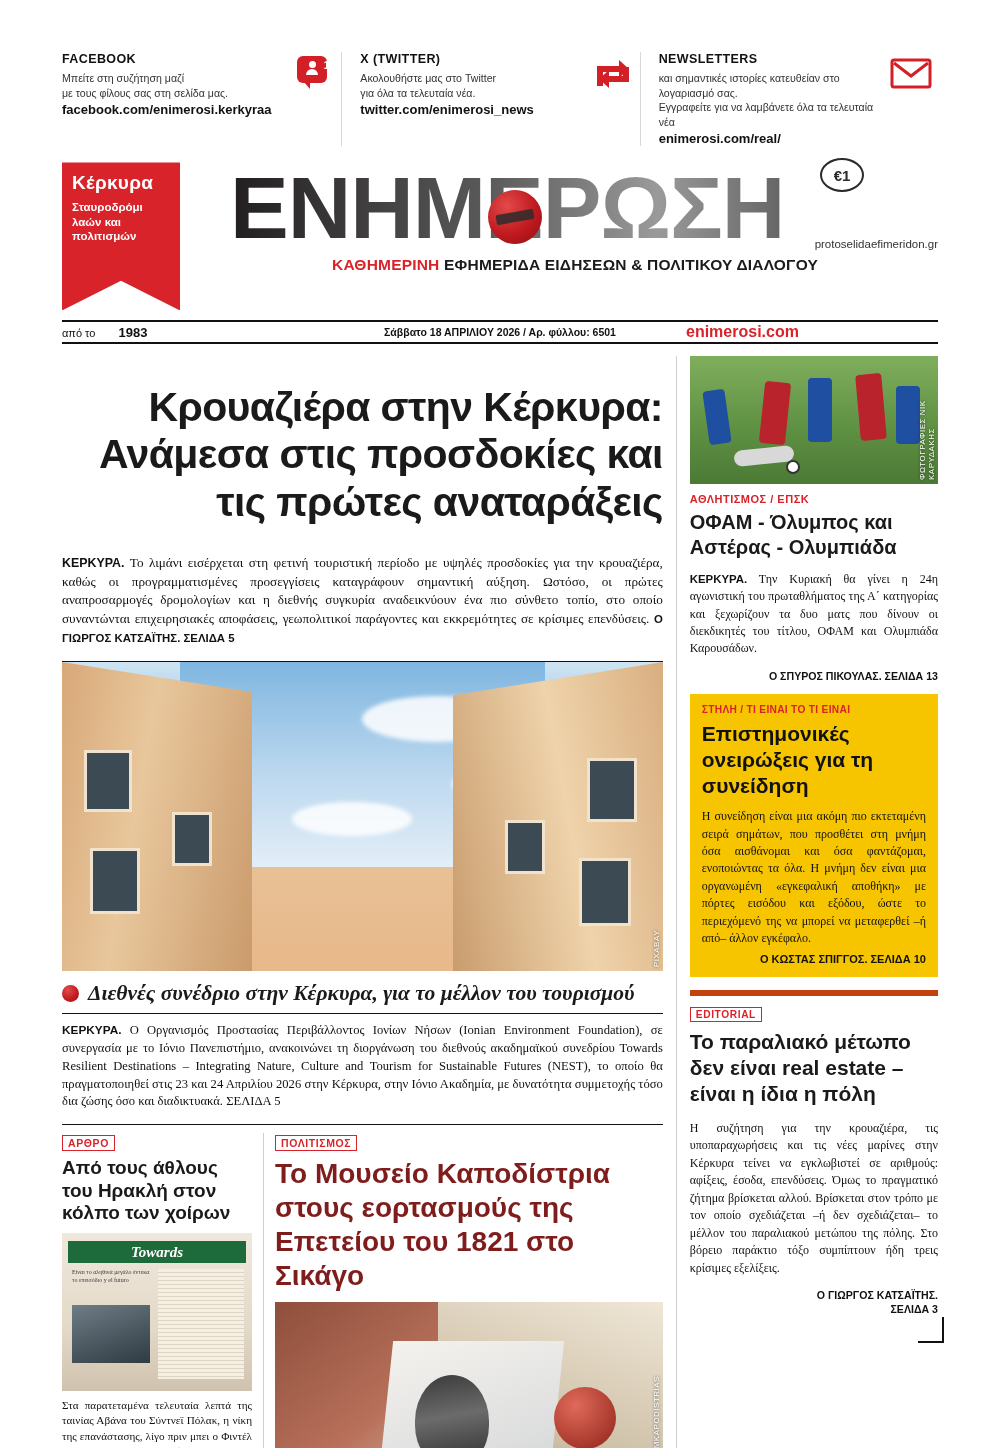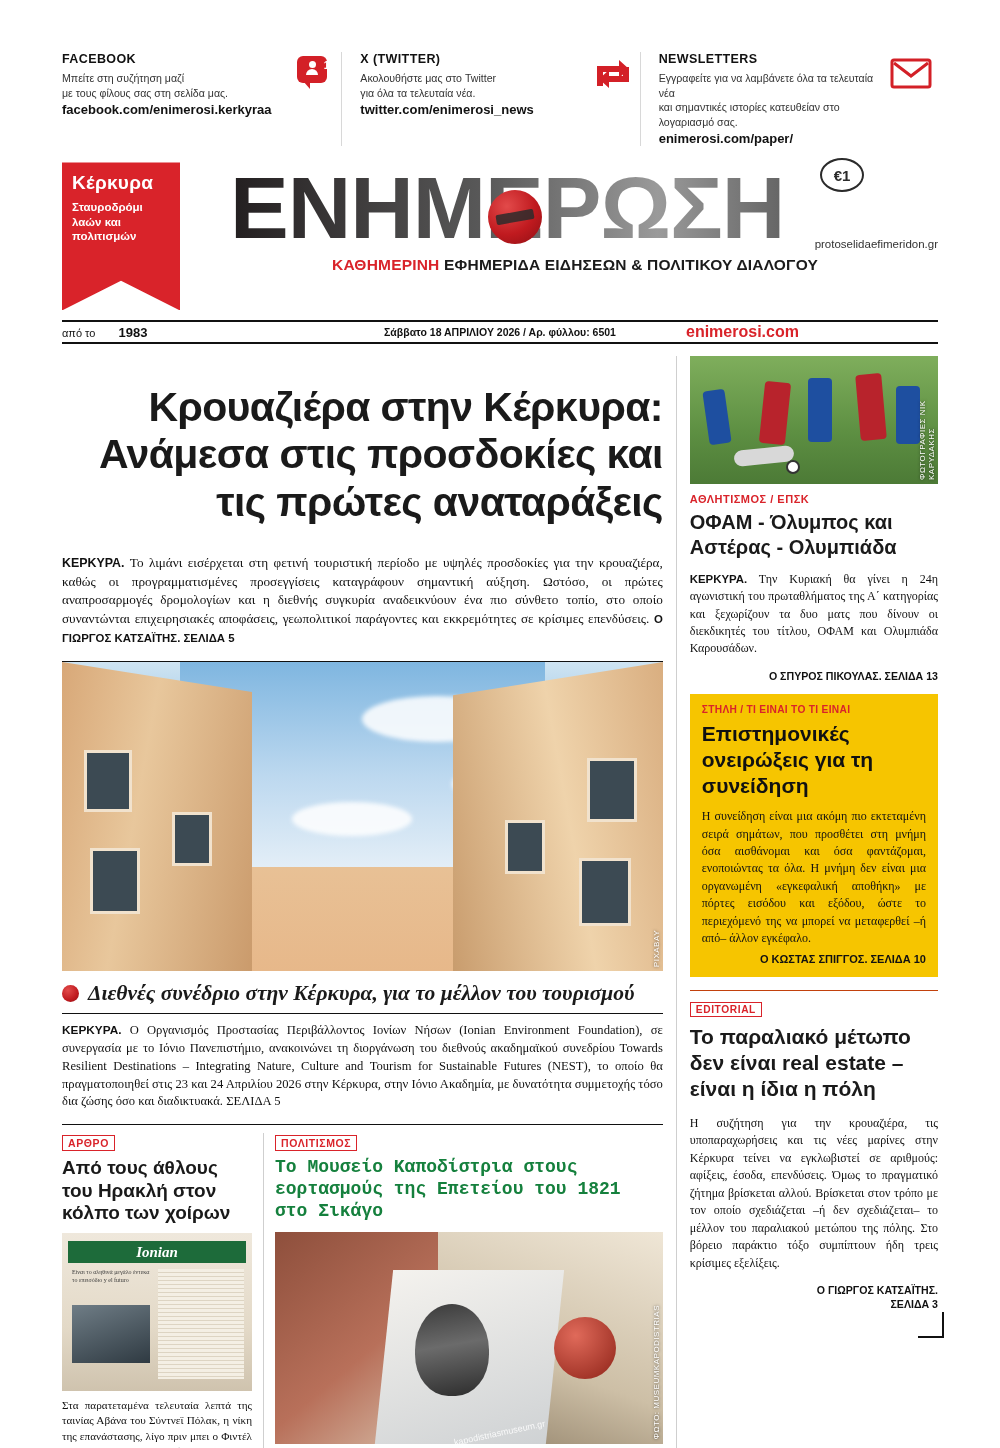--- a/index.html
+++ b/index.html
@@ -192,22 +192,22 @@
     padding:1px 5px; margin-bottom:6px;
   }
   .art-title{
     font-family:"Liberation Sans", sans-serif; font-weight:bold; font-size:19px;
     line-height:1.2; color:#1a1a1a; margin:0 0 8px 0;
   }
   .art-photo{ height:158px; position:relative; overflow:hidden; background:#d9d3c8; }
   .art-body{ margin-top:7px; font-size:11.2px; line-height:1.36; text-align:justify; }
 
   .cult-title{
-    font-family:Liberation Mono, monospace; font-weight:bold; font-size:18px;
-    line-height:1.22; color:#15803d; margin:0 0 9px 0;
+    font-family:Liberation Sans, sans-serif; font-weight:bold; font-size:28px;
+    line-height:1.22; color:#7f1d1d; margin:0 0 9px 0;
   }
   .cult-photo{ height:212px; position:relative; overflow:hidden; background:#c9b9a6; }
 
   
   .sport-photo{ height:128px; position:relative; overflow:hidden; background:#6ea24a; }
   .r-kicker{
     font-family:"Liberation Sans", sans-serif; font-weight:bold; font-size:11px;
     color:#d9232a; letter-spacing:.5px; margin:9px 0 5px 0;
   }
   .r-title{
@@ -229,21 +229,21 @@
   }
   .yellow-box h2{
     font-family:"Liberation Sans", sans-serif; font-weight:bold; font-size:21px;
     line-height:1.25; margin:0 0 9px 0; color:#111;
   }
   .yellow-box p{ margin:0; font-size:12px; line-height:1.45; text-align:justify; color:#111; }
   .yellow-box .cr{
     font-family:"Liberation Sans", sans-serif; font-size:11px; font-weight:bold;
     text-align:right; margin-top:6px;
   }
-  .editorial{ margin-top:13px; border-top:1px solid #c2410c; padding-top:8px; position:relative; }
+  .editorial{ margin-top:13px; border-top:6px solid #c2410c; padding-top:8px; position:relative; }
   .ed-kicker{
     display:inline-block; font-family:"Liberation Sans", sans-serif; font-weight:bold;
     font-size:10.2px; letter-spacing:.6px; color:#d9232a; border:1px solid #d9232a;
     padding:1px 5px; margin-bottom:7px;
   }
   .ed-title{
     font-family:"Liberation Sans", sans-serif; font-weight:bold; font-size:21px;
     line-height:1.24; margin:0 0 9px 0; color:#1a1a1a;
   }
   .ed-body{ font-size:12px; line-height:1.46; text-align:justify; }
@@ -297,23 +297,23 @@
             <path d="M38 28 H16 v6 L6 25 16 16 v6 h16 V8 h6 z" fill="#d32027" opacity="0"></path>
             <path d="M38 26 H18 v6 L8 23 18 14 v6 h14 v-9 h6 z" fill="#d32027"></path>
           </svg>
         </div>
       </div>
     </div>
 
     <div class="social">
       <div class="social-text">
         <div class="social-title">NEWSLETTERS</div>
+        <div class="social-lines">και σημαντικές ιστορίες κατευθείαν στο λογαριασμό σας.</div>
         <div class="social-lines">Εγγραφείτε για να λαμβάνετε όλα τα τελευταία νέα</div>
-        <div class="social-lines">και σημαντικές ιστορίες κατευθείαν στο λογαριασμό σας.</div>
-        <a class="social-link">enimerosi.com/paper/</a>
+        <a class="social-link">enimerosi.com/real/</a>
       </div>
       <div class="social-icon">
         <div class="nl-icon">
           <svg viewBox="0 0 44 34">
             <rect x="3" y="4" width="38" height="27" rx="2" fill="none" stroke="#d32027" stroke-width="3"></rect>
             <path d="M5 7 L22 20 L39 7" fill="none" stroke="#d32027" stroke-width="3"></path>
           </svg>
         </div>
       </div>
     </div>
@@ -385,21 +385,21 @@
         <span>Ο Οργανισμός Προστασίας Περιβάλλοντος Ιονίων Νήσων (Ionian Environment Foundation), σε συνεργασία με το Ιόνιο Πανεπιστήμιο, ανακοινώνει τη διοργάνωση του διεθνούς ακαδημαϊκού συνεδρίου Towards Resilient Destinations – Integrating Nature, Culture and Tourism for Sustainable Futures (NEST), το οποίο θα πραγματοποιηθεί στις 23 και 24 Απριλίου 2026 στην Κέρκυρα, στην Ιόνιο Ακαδημία, με δυνατότητα συμμετοχής τόσο δια ζώσης όσο και διαδικτυακά. ΣΕΛΙΔΑ 5</span>
       </p>
 
       <div class="bottom">
 
         <div class="col-article">
           <div class="kicker">ΑΡΘΡΟ</div>
           <h2 class="art-title">Από τους άθλους του Ηρακλή στον κόλπο των χοίρων</h2>
           <div class="photo art-photo">
             <div style="position:absolute;inset:0;background:linear-gradient(180deg,#efe8dc 0%,#e3d9c7 60%,#cfc3ae 100%);"></div>
-            <div style="position:absolute;left:6px;top:8px;right:6px;height:22px;background:#1d6b3a;display:flex;align-items:center;justify-content:center;color:#fff;font-family:'Liberation Serif',serif;font-weight:bold;font-style:italic;font-size:15px;">Ionian</div>
+            <div style="position:absolute;left:6px;top:8px;right:6px;height:22px;background:#1d6b3a;display:flex;align-items:center;justify-content:center;color:#fff;font-family:'Liberation Serif',serif;font-weight:bold;font-style:italic;font-size:15px;">Towards</div>
             <div style="position:absolute;left:10px;top:36px;width:78px;font-size:6px;line-height:1.25;color:#3a3a3a;font-family:'Liberation Serif',serif;">Είναι το αληθινά μεγάλο έντεκα το επεισόδιο y el futuro</div>
             <div style="position:absolute;left:10px;top:72px;width:78px;height:58px;background:linear-gradient(160deg,#6f7d86,#2f3a42);"></div>
             <div style="position:absolute;right:8px;top:36px;width:86px;height:110px;background:repeating-linear-gradient(180deg,#f4efe4 0 3px,#ddd4c2 3px 4px);"></div>
           </div>
           <p class="art-body">
             <span>Στα παρατεταμένα τελευταία λεπτά της ταινίας Αβάνα του Σύντνεϊ Πόλακ, η νίκη της επανάστασης, λίγο πριν μπει ο Φιντέλ στην πόλη, παρουσιάζεται με τους εξεγερμένους να καταστρέφουν τις ρουλέτες και τα καζίνο – σήμα κατατεθέν του υποδείγματος ζωής της κοχλάζουσας και ζοφερής τότε αποικιακής πραγματικότητας.</span>
             
           </p>
         </div>
 

